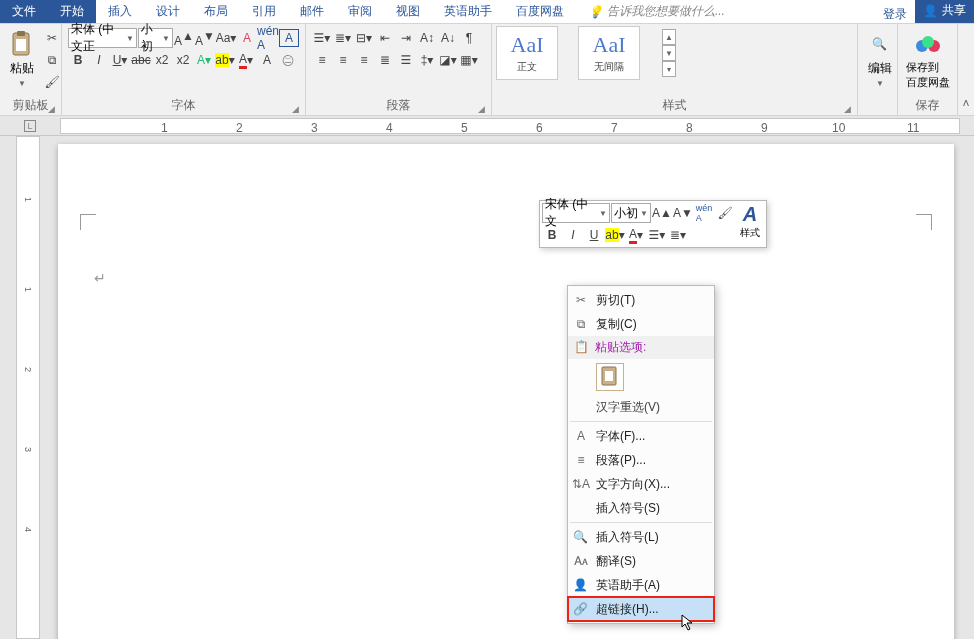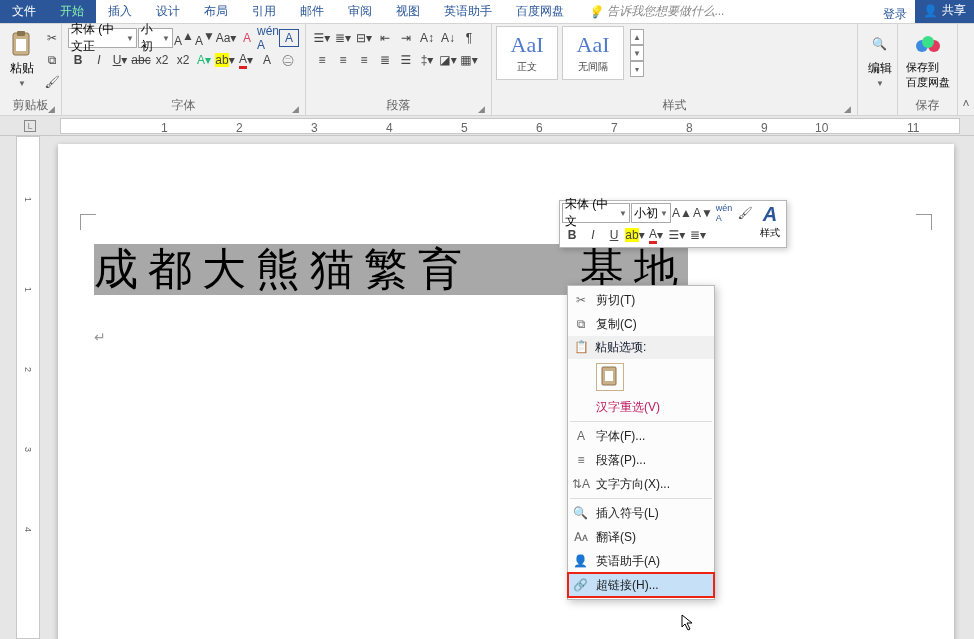--- a/index.html
+++ b/index.html
@@ -1,20 +1,20 @@
 <!DOCTYPE html>
 <html><head>
 <meta charset="utf-8">
 <style>
 *{box-sizing:border-box;margin:0;padding:0;font-family:"Microsoft YaHei","SimSun",sans-serif;font-size:12px;-webkit-user-select:none;user-select:none}
 body{background:#e6e6e6;width:974px;height:639px;overflow:hidden;position:relative}
 .menubar{display:flex;background:#fff;height:24px;align-items:stretch;border-bottom:1px solid #d4d4d4}
 .menubar .tab{padding:4px 12px;color:#2b579a;cursor:pointer;display:flex;align-items:center}
 .menubar .file{background:#2b579a;color:#fff}
-.menubar .active{background:#2b579a;color:#86efac}
+.menubar .active{background:#2b579a;color:#ffffff}
 .menubar .spacer{flex:1}
 .menubar .tell{color:#888;font-style:italic;display:flex;align-items:center;gap:4px}
 .menubar .right{display:flex;align-items:flex-end}
 .menubar .login{color:#2b579a;padding:0 8px}
 .menubar .share{background:#2b579a;color:#fff;padding:4px 8px;display:flex;align-items:center;gap:4px}
 .ribbon{background:#f1f1f1;height:92px;display:flex;border-bottom:1px solid #d4d4d4}
 .group{display:flex;flex-direction:column;border-right:1px solid #d4d4d4;padding:2px 4px 0}
 .group .body{flex:1;display:flex;align-items:flex-start;gap:2px}
 .group .label{text-align:center;color:#666;font-size:11px;padding:1px 0;position:relative}
 .group .label .launch{position:absolute;right:2px;bottom:1px;color:#888;font-size:9px}
@@ -22,21 +22,21 @@
 .bigbtn .icn{width:28px;height:28px;display:flex;align-items:center;justify-content:center}
 .minirow{display:flex;gap:1px;align-items:center}
 .minibtn{min-width:20px;height:20px;display:flex;align-items:center;justify-content:center;cursor:pointer;color:#444}
 .minibtn.t{font-weight:bold}
 .sel{border:1px solid #aaa;background:#fff;height:20px;padding:0 2px;display:flex;align-items:center;gap:2px}
 .sel .dd{font-size:8px;color:#666}
 .fontcol{display:flex;flex-direction:column;gap:2px;padding:2px}
 .stylebox{display:flex;flex-direction:column;align-items:center;justify-content:center;width:62px;height:54px;border:1px solid #ccc;background:#fff;cursor:pointer}
 .stylebox .prev{color:#507ace;font-size:22px;font-family:serif}
 .stylebox .nm{font-size:10px;color:#444;margin-top:2px}
-.stylerow{display:flex;gap:4px;align-items:center}
+.stylerow{display:flex;gap:20px;align-items:center}
 .stylescroll{display:flex;flex-direction:column;margin-left:2px}
 .stylescroll div{width:14px;height:16px;border:1px solid #aaa;background:#fff;display:flex;align-items:center;justify-content:center;font-size:8px;color:#666;cursor:pointer}
 .ruler-area{background:#e6e6e6;height:20px;border-bottom:1px solid #c7c7c7;display:flex}
 .ruler-corner{width:60px;display:flex;align-items:center;justify-content:flex-start;padding-left:24px;color:#888}
 .ruler{flex:1;background:#fff;position:relative;font-size:9px;color:#666;height:16px;margin-top:2px;margin-right:14px;border:1px solid #c7c7c7}
 .doc-area{position:relative;height:503px;display:flex}
 .vruler{width:24px;background:#fff;margin:0 0 0 16px;border:1px solid #c7c7c7;position:relative}
 .page-wrap{flex:1;overflow:hidden;position:relative;padding:8px 14px 0 18px}
 .page{background:#fff;width:896px;height:700px;box-shadow:0 2px 6px rgba(0,0,0,.3);position:relative;padding:96px 36px 36px}
 .corner{position:absolute;width:16px;height:16px}
@@ -45,22 +45,22 @@
 .heading{font-family:"SimSun","STSong",serif;font-size:44px;letter-spacing:10px;color:#000;background:#a8a8a8;display:inline;padding:1px 0}
 .minitb{position:absolute;background:#fff;border:1px solid #b6b6b6;box-shadow:2px 2px 6px rgba(0,0,0,.2);display:flex;padding:2px;gap:1px}
 .minitb .col{display:flex;flex-direction:column;gap:2px}
 .minitb .row{display:flex;gap:1px;align-items:center}
 .minitb .stylecol{display:flex;flex-direction:column;align-items:center;padding:0 4px;cursor:pointer}
 .ctxmenu{position:absolute;background:#fcfcfc;border:1px solid #bababa;box-shadow:2px 2px 8px rgba(0,0,0,.25);width:148px;padding:2px 0}
 .ctxmenu .mi{display:flex;align-items:center;height:24px;padding:0 18px 0 4px;cursor:pointer;gap:6px}
 .ctxmenu .mi .ic{width:18px;height:18px;display:flex;align-items:center;justify-content:center;color:#666}
 .ctxmenu .mi .tx{flex:1;color:#222}
 .ctxmenu .mi .ar{color:#666;font-size:9px}
-.ctxmenu .mi.dis .tx{color:#be185d}
-.ctxmenu .hdr{background:#f0f0f0;padding:3px 14px 3px 28px;color:#0f172a}
+.ctxmenu .mi.dis .tx{color:#404040}
+.ctxmenu .hdr{background:#f0f0f0;padding:3px 14px 3px 28px;color:#a21caf}
 .ctxmenu .sep{height:1px;background:#ddd;margin:2px 2px}
 .ctxmenu .pasteopt{display:flex;padding:4px 4px 4px 28px}
 .ctxmenu .pasteopt .pic{width:28px;height:28px;border:1px solid #c9b18a;background:#fff;display:flex;align-items:center;justify-content:center}
 .ctxmenu .hilite{outline:2px solid #e21;outline-offset:-1px;background:#c5e0f7}
 .cursor-arrow{position:absolute;width:14px;height:18px;pointer-events:none}
 .ruler-num{position:absolute;top:2px}
 .vr-num{position:absolute;left:6px;font-size:9px;color:#666;writing-mode:vertical-rl}
 </style>
 </head>
 <body>
@@ -255,44 +255,43 @@
   <div class="ruler">
     <div class="ruler-num" style="left:100px">1</div>
       <div class="ruler-num" style="left:175px">2</div>
       <div class="ruler-num" style="left:250px">3</div>
       <div class="ruler-num" style="left:325px">4</div>
       <div class="ruler-num" style="left:400px">5</div>
       <div class="ruler-num" style="left:475px">6</div>
       <div class="ruler-num" style="left:550px">7</div>
       <div class="ruler-num" style="left:625px">8</div>
       <div class="ruler-num" style="left:700px">9</div>
-      <div class="ruler-num" style="left:754px">10</div>
+      <div class="ruler-num" style="left:771px">10</div>
       <div class="ruler-num" style="left:846px">11</div>
   </div>
 </div>
 
 <div class="doc-area">
   <div class="vruler">
     <div class="vr-num" style="top:60px">1</div>
       <div class="vr-num" style="top:150px">1</div>
       <div class="vr-num" style="top:230px">2</div>
       <div class="vr-num" style="top:310px">3</div>
       <div class="vr-num" style="top:390px">4</div>
   </div>
   <div class="page-wrap">
     <div class="page">
       <div class="corner tl"></div>
       <div class="corner tr"></div>
-      <span class="heading">成都大熊猫繁育　　基地</span>
       <div style="margin-top:30px;color:#999;font-size:14px">↵</div>
     </div>
   </div>
 </div>
 
-<div class="minitb" style="top:200px;left:559px">
+<div class="minitb" style="top:200px;left:539px">
   <div class="col">
     <div class="row">
       <div class="sel" style="width:68px">
           <span>宋体 (中文</span>
           <span class="dd">▼</span>
         </div>
       <div class="sel" style="width:40px">
           <span>小初</span>
           <span class="dd">▼</span>
         </div>
@@ -349,20 +348,24 @@
       <span class="tx">字体(F)...</span>
     </div>
   <div class="mi">
       <span class="ic">≡</span>
       <span class="tx">段落(P)...</span>
     </div>
   <div class="mi">
       <span class="ic">⇅A</span>
       <span class="tx">文字方向(X)...</span>
     </div>
+  <div class="mi">
+      <span class="ic"></span>
+      <span class="tx">插入符号(S)</span>
+    </div>
   <div class="sep"></div>
   <div class="mi">
       <span class="ic">🔍</span>
       <span class="tx">插入符号(L)</span>
     </div>
   <div class="mi">
       <span class="ic">🗛</span>
       <span class="tx">翻译(S)</span>
     </div>
   <div class="mi">

